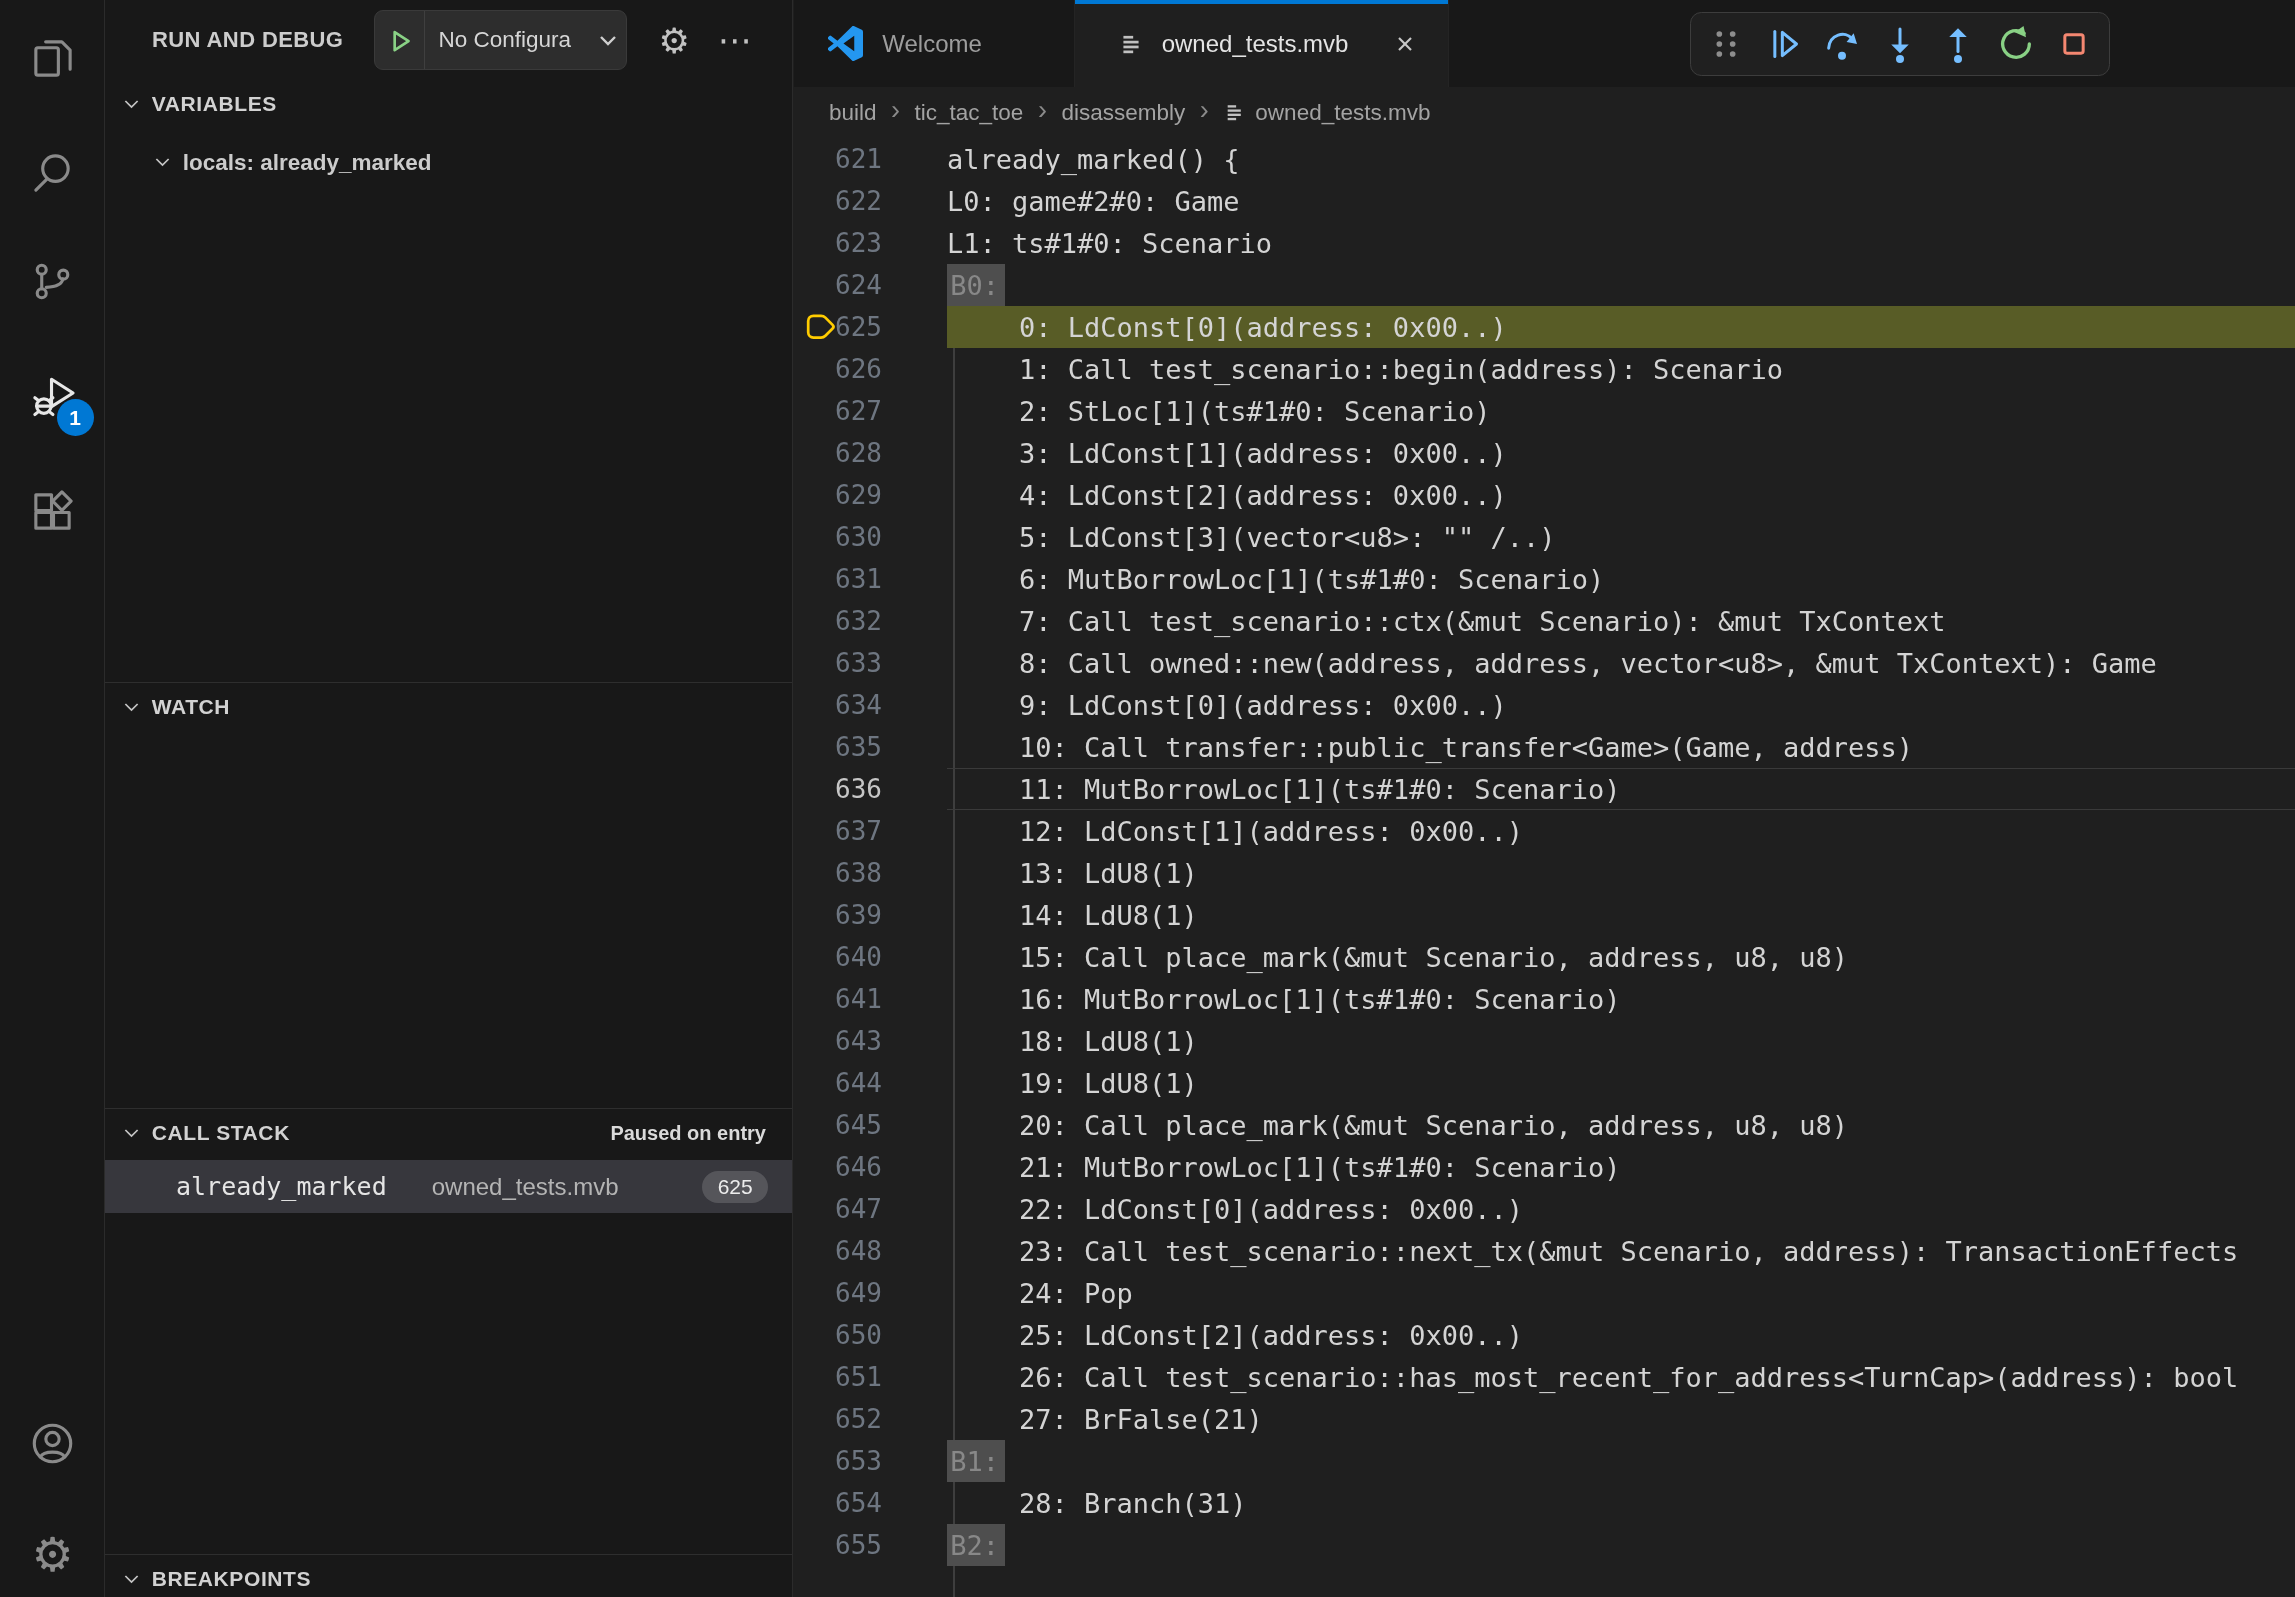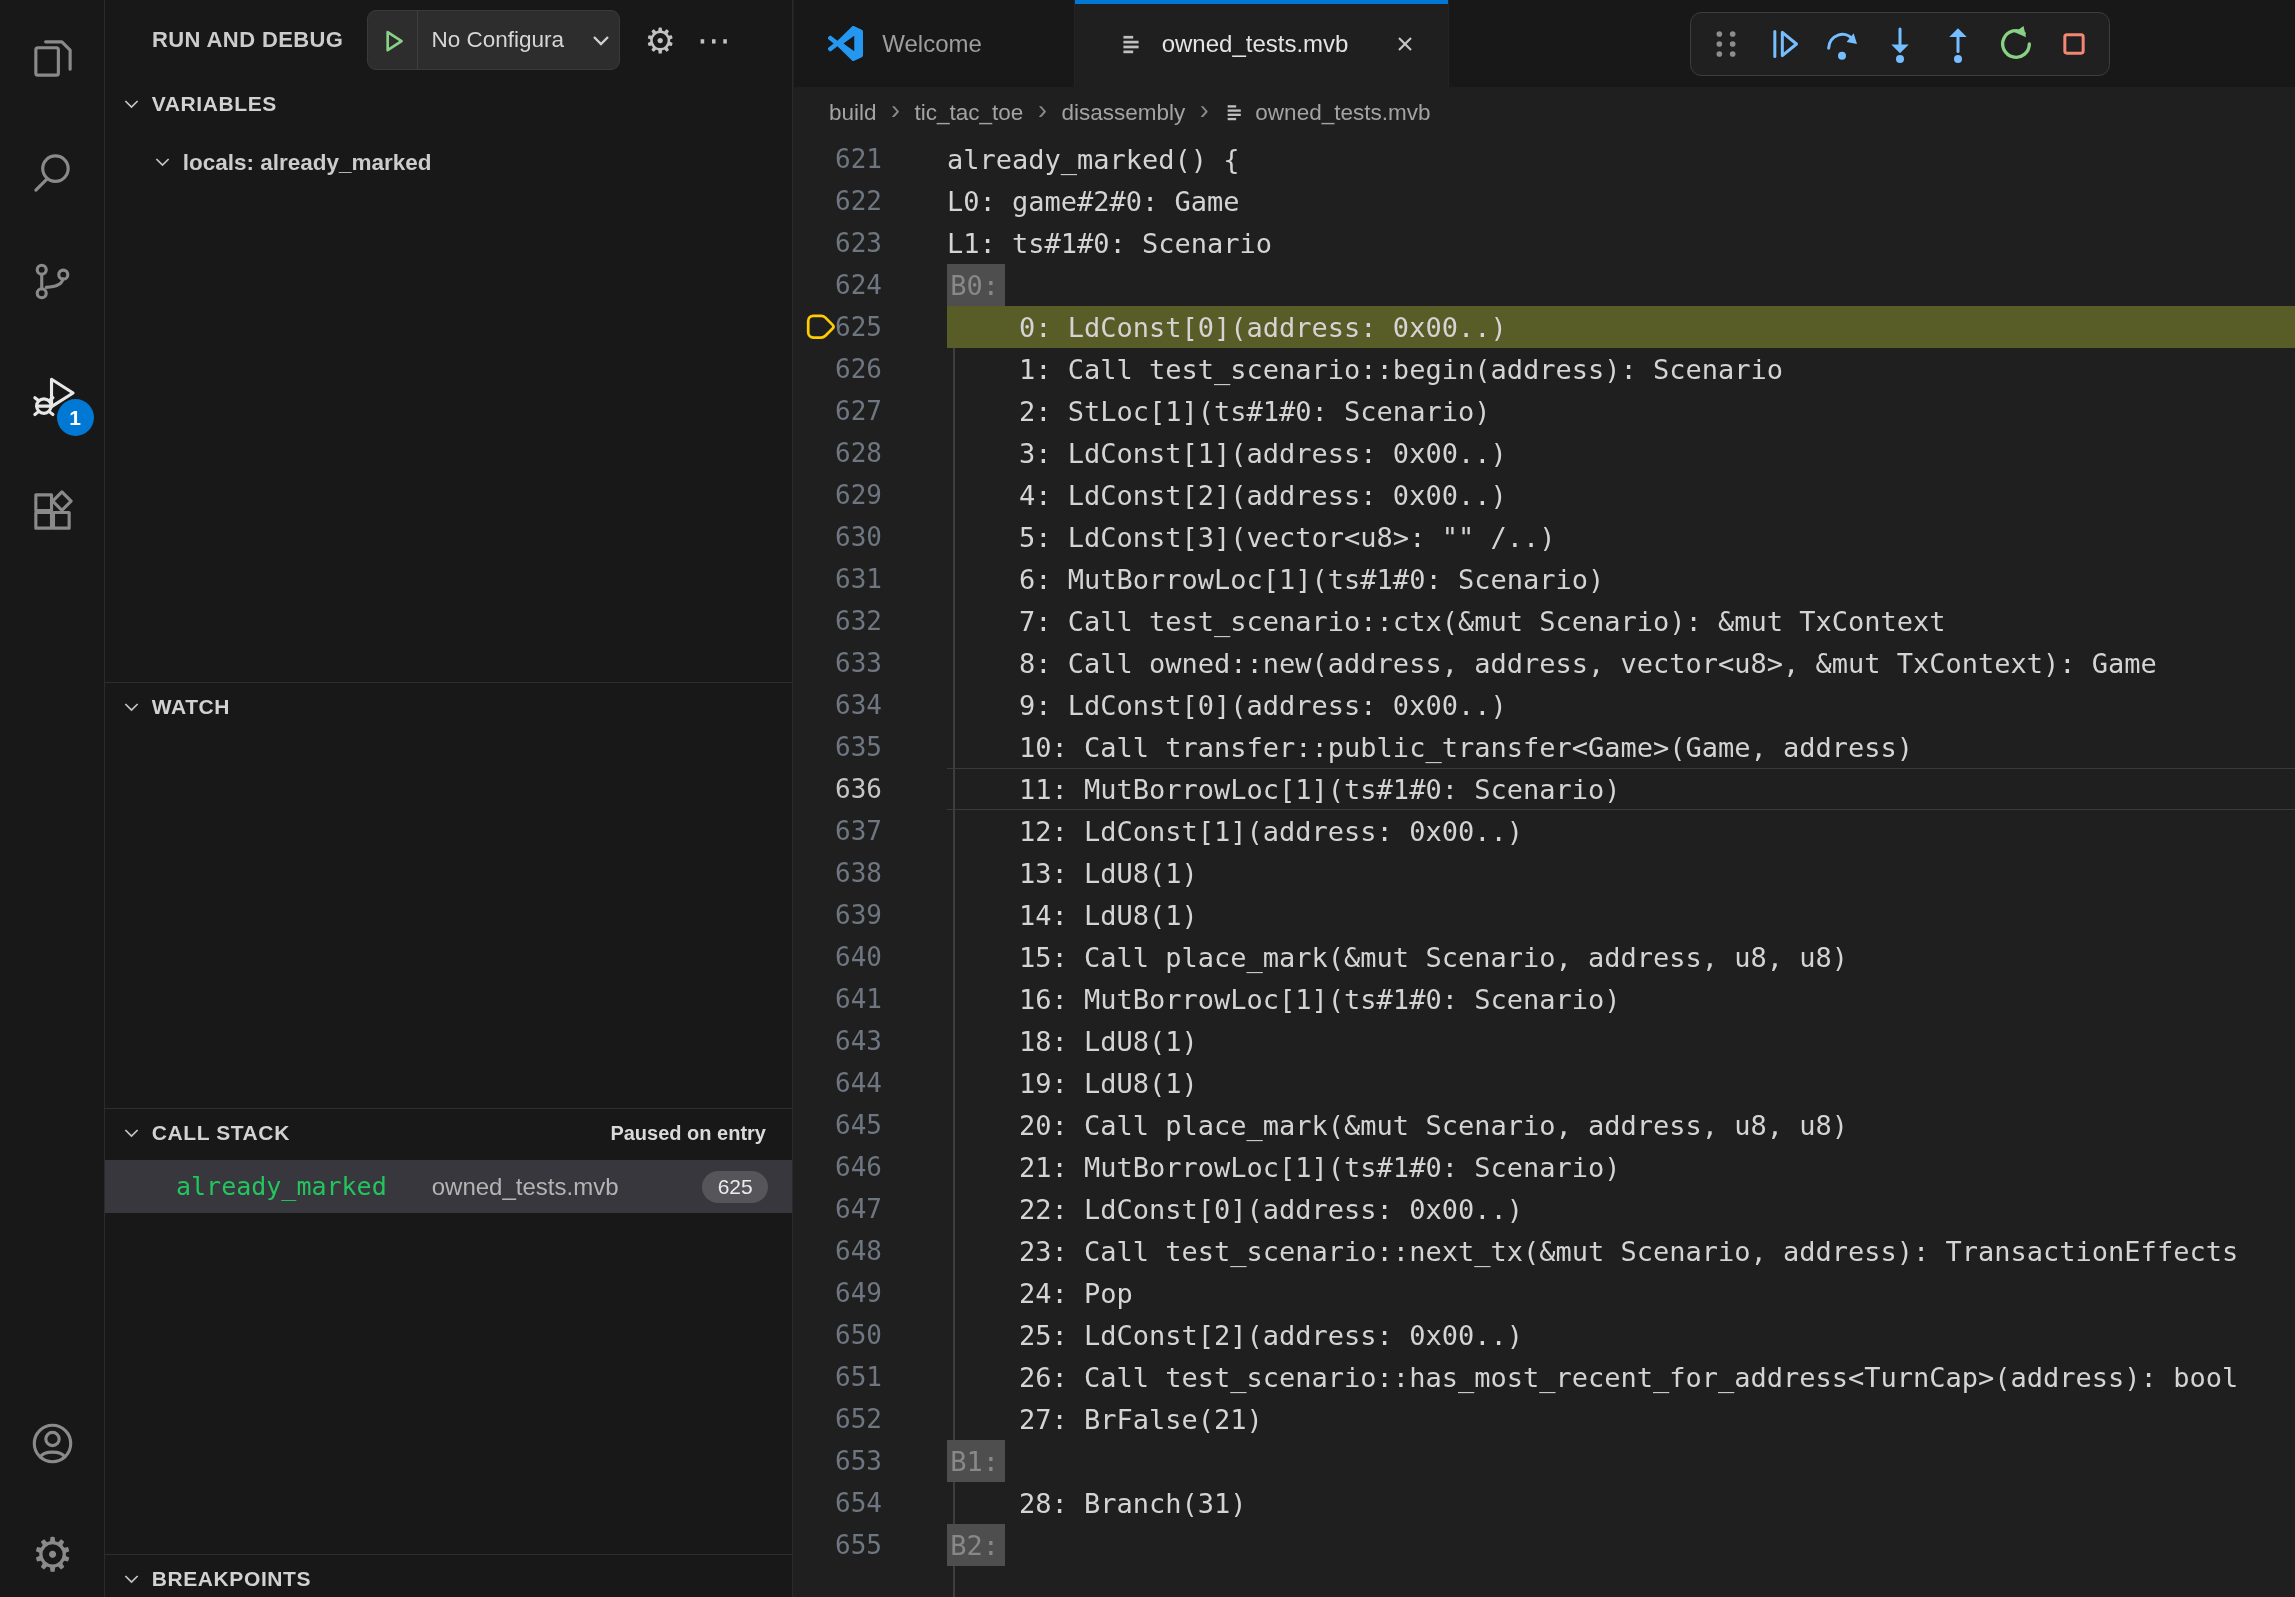--- a/index.html
+++ b/index.html
@@ -17,21 +17,21 @@
   .ab-item.active svg { stroke:#e7e7e7; }
   .ab-badge { position:absolute; right:11.3px; bottom:4.8px; min-width:37px; height:37px;
               border-radius:50%; background:#0078d4; color:#fff; font-size:21px;
               font-weight:bold; display:flex; align-items:center; justify-content:center; }
   .ab-glyph { font-size:47px; color:#8a8a8a; line-height:1; }
 
   
   .sidebar { position:absolute; left:105px; top:0; width:688px; height:100%;
              background:#181818; border-right:0.8px solid #2b2b2b; color:#cccccc; }
   .sb-header { position:absolute; top:0; left:0; right:0; height:80px;
-               display:flex; align-items:center; padding-left:47px; }
+               display:flex; align-items:center; padding-left:47px;gap:7px; }
   .sb-title { font-size:22px; font-weight:600; letter-spacing:0.4px; color:#cccccc; white-space:nowrap; }
   .cfg { margin-left:24px; width:253px; height:60px; background:#2d2d2d; border:0.8px solid #3a3a3a;
          border-radius:9px; display:flex; align-items:center; overflow:hidden; }
   .cfg-play { width:50px; height:100%; display:flex; align-items:center; justify-content:center;
               border-right:0.8px solid #3f3f3f; }
   .cfg-play svg { width:29px; height:29px; fill:none; stroke:#89d185; stroke-width:2.2; stroke-linejoin:round; }
   .cfg-label { margin-left:13px; font-size:22.5px; color:#d6d6d6; white-space:nowrap; overflow:hidden; flex:1; }
   .cfg-chev { width:24px; height:24px; margin-right:6.4px; flex:none; }
   .cfg-chev polyline { fill:none; stroke:#cfcfcf; stroke-width:2.4; }
   .sb-gear { margin-left:24px; font-size:35px; color:#c2c2c2; line-height:1; }
@@ -44,21 +44,21 @@
   .pane-bp { top:1554px; height:45px; border-top:0.8px solid #2e2e2e; }
   .pane-head { display:flex; align-items:center; height:48px; padding:0 26px 0 16px; gap:9.7px; }
   .pane-head .label { font-size:21px; font-weight:bold; letter-spacing:0.6px; color:#d2d2d2; }
   .chev { width:21px; height:21px; flex:none; }
   .chev polyline { fill:none; stroke:#c5c5c5; stroke-width:2; }
   .cs-status { margin-left:auto; font-size:20px; font-weight:bold; color:#dadada; }
   .tree-row { display:flex; align-items:center; height:47px; padding-left:47px; gap:9.7px; margin-top:11.3px; }
   .tree-row .label { font-size:22.5px; font-weight:600; color:#cccccc; }
   .frame-row { margin-top:3.2px; height:53px; background:#37373d; display:flex; align-items:center;
                padding:0 24px 0 71px; }
-  .frame-name { font-family:"DejaVu Sans Mono", monospace; font-size:25px; color:#22c55e; }
+  .frame-name { font-family:"DejaVu Sans Mono", monospace; font-size:25px; color:#e5e5e5; }
   .frame-file { margin-left:45px; font-size:24px; color:#b4b4b4; }
   .frame-line-badge { margin-left:auto; background:#55555a; border-radius:19.3px; padding:4px 15.3px;
                       font-size:21px; color:#ededed; }
 
   
   .editor { position:absolute; left:794px; top:0; right:0; bottom:0; background:#1f1f1f; }
   .tabstrip { position:absolute; top:0; left:0; right:0; height:87px; background:#181818; display:flex; }
   .tab { height:87px; display:flex; align-items:center; border-right:0.8px solid #242424;
          position:relative; flex:none; }
   .tab-welcome { width:281px; padding-left:34px; gap:19.3px; background:#181818; }

